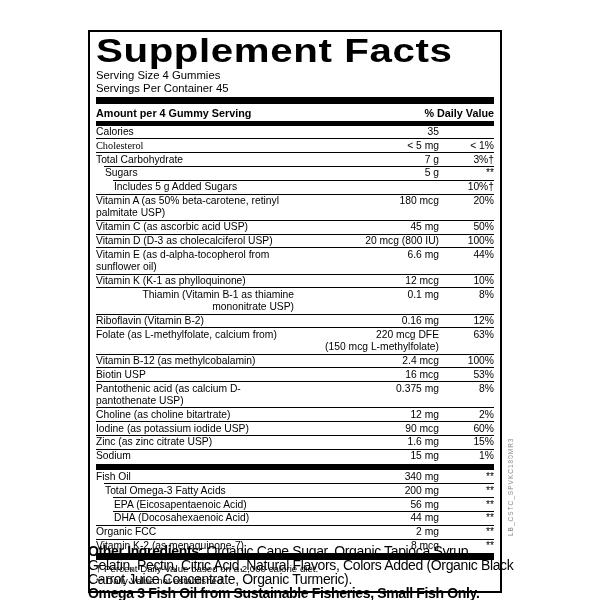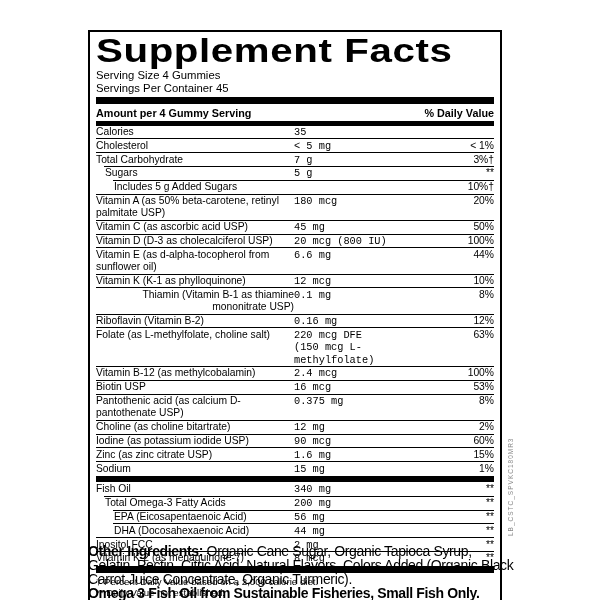--- a/index.html
+++ b/index.html
@@ -27,21 +27,21 @@
     font-weight:bold;font-size:10.8px;padding:3px 0 2px;
   }
   .table{}
   .rule{height:1px;background:#000;}
   .midbar{height:6px;background:#000;margin:1px 0;}
   .row-line{
     display:flex;align-items:flex-start;
     min-height:12.4px;font-size:10.3px;line-height:12.4px;padding:.4px 0 0;
   }
   .nm{flex:1;}
-  .amt{width:145px;text-align:left;white-space:pre-line;font-family:Liberation Mono, monospace;}
+  .amt{width:145px;text-align:right;white-space:pre-line;}
   .dv{width:55px;text-align:right;}
   .endbar{height:7px;background:#000;margin-top:1px;}
   .footnotes{font-size:9.7px;line-height:11.6px;padding:3px 6px 4px;}
   .other{
     position:absolute;left:88px;top:544px;width:430px;
     font-size:14px;line-height:14px;letter-spacing:-0.35px;
   }
   .other .lead{font-weight:bold;}
   .omega{font-weight:bold;}
   .side-code{
@@ -70,21 +70,21 @@
         <div class="row">
           <div class="row-line">
             <span class="nm" style="padding-left: 0px;">Calories</span>
             <span class="amt">35</span>
             <span class="dv"></span>
           </div>
         </div>
         <div class="row">
           <div class="rule" style="margin-left: 0px;"></div>
           <div class="row-line">
-            <span class="nm" style="padding-left: 0px;">Cholesterol</span>
+            <span class="nm" style="padding-left: 0px; font-family: Liberation Serif, serif;">Cholesterol</span>
             <span class="amt">&lt; 5 mg</span>
             <span class="dv">&lt; 1%</span>
           </div>
         </div>
         <div class="row">
           <div class="rule" style="margin-left: 0px;"></div>
           <div class="row-line">
             <span class="nm" style="padding-left: 0px;">Total Carbohydrate</span>
             <span class="amt">7 g</span>
             <span class="dv">3%†</span>
@@ -158,21 +158,21 @@
           <div class="rule" style="margin-left: 0px;"></div>
           <div class="row-line">
             <span class="nm" style="padding-left: 0px;">Riboflavin (Vitamin B-2)</span>
             <span class="amt">0.16 mg</span>
             <span class="dv">12%</span>
           </div>
         </div>
         <div class="row">
           <div class="rule" style="margin-left: 0px;"></div>
           <div class="row-line">
-            <span class="nm" style="padding-left: 0px;">Folate (as L-methylfolate, choline salt)</span>
+            <span class="nm" style="padding-left: 0px;">Folate (as L-methylfolate, calcium from)</span>
             <span class="amt">220 mcg DFE
 (150 mcg L-methylfolate)</span>
             <span class="dv">63%</span>
           </div>
         </div>
         <div class="row">
           <div class="rule" style="margin-left: 0px;"></div>
           <div class="row-line">
             <span class="nm" style="padding-left: 0px;">Vitamin B-12 (as methylcobalamin)</span>
             <span class="amt">2.4 mcg</span>
@@ -255,21 +255,21 @@
           <div class="rule" style="margin-left: 17px;"></div>
           <div class="row-line">
             <span class="nm" style="padding-left: 18px;">DHA (Docosahexaenoic Acid)</span>
             <span class="amt">44 mg</span>
             <span class="dv">**</span>
           </div>
         </div>
         <div class="row">
           <div class="rule" style="margin-left: 0px;"></div>
           <div class="row-line">
-            <span class="nm" style="padding-left: 0px;">Inositol FCC</span>
+            <span class="nm" style="padding-left: 0px;">Organic FCC</span>
             <span class="amt">2 mg</span>
             <span class="dv">**</span>
           </div>
         </div>
         <div class="row">
           <div class="rule" style="margin-left: 0px;"></div>
           <div class="row-line">
             <span class="nm" style="padding-left: 0px;">Vitamin K-2 (as menaquinone-7)</span>
             <span class="amt">8 mcg</span>
             <span class="dv">**</span>

